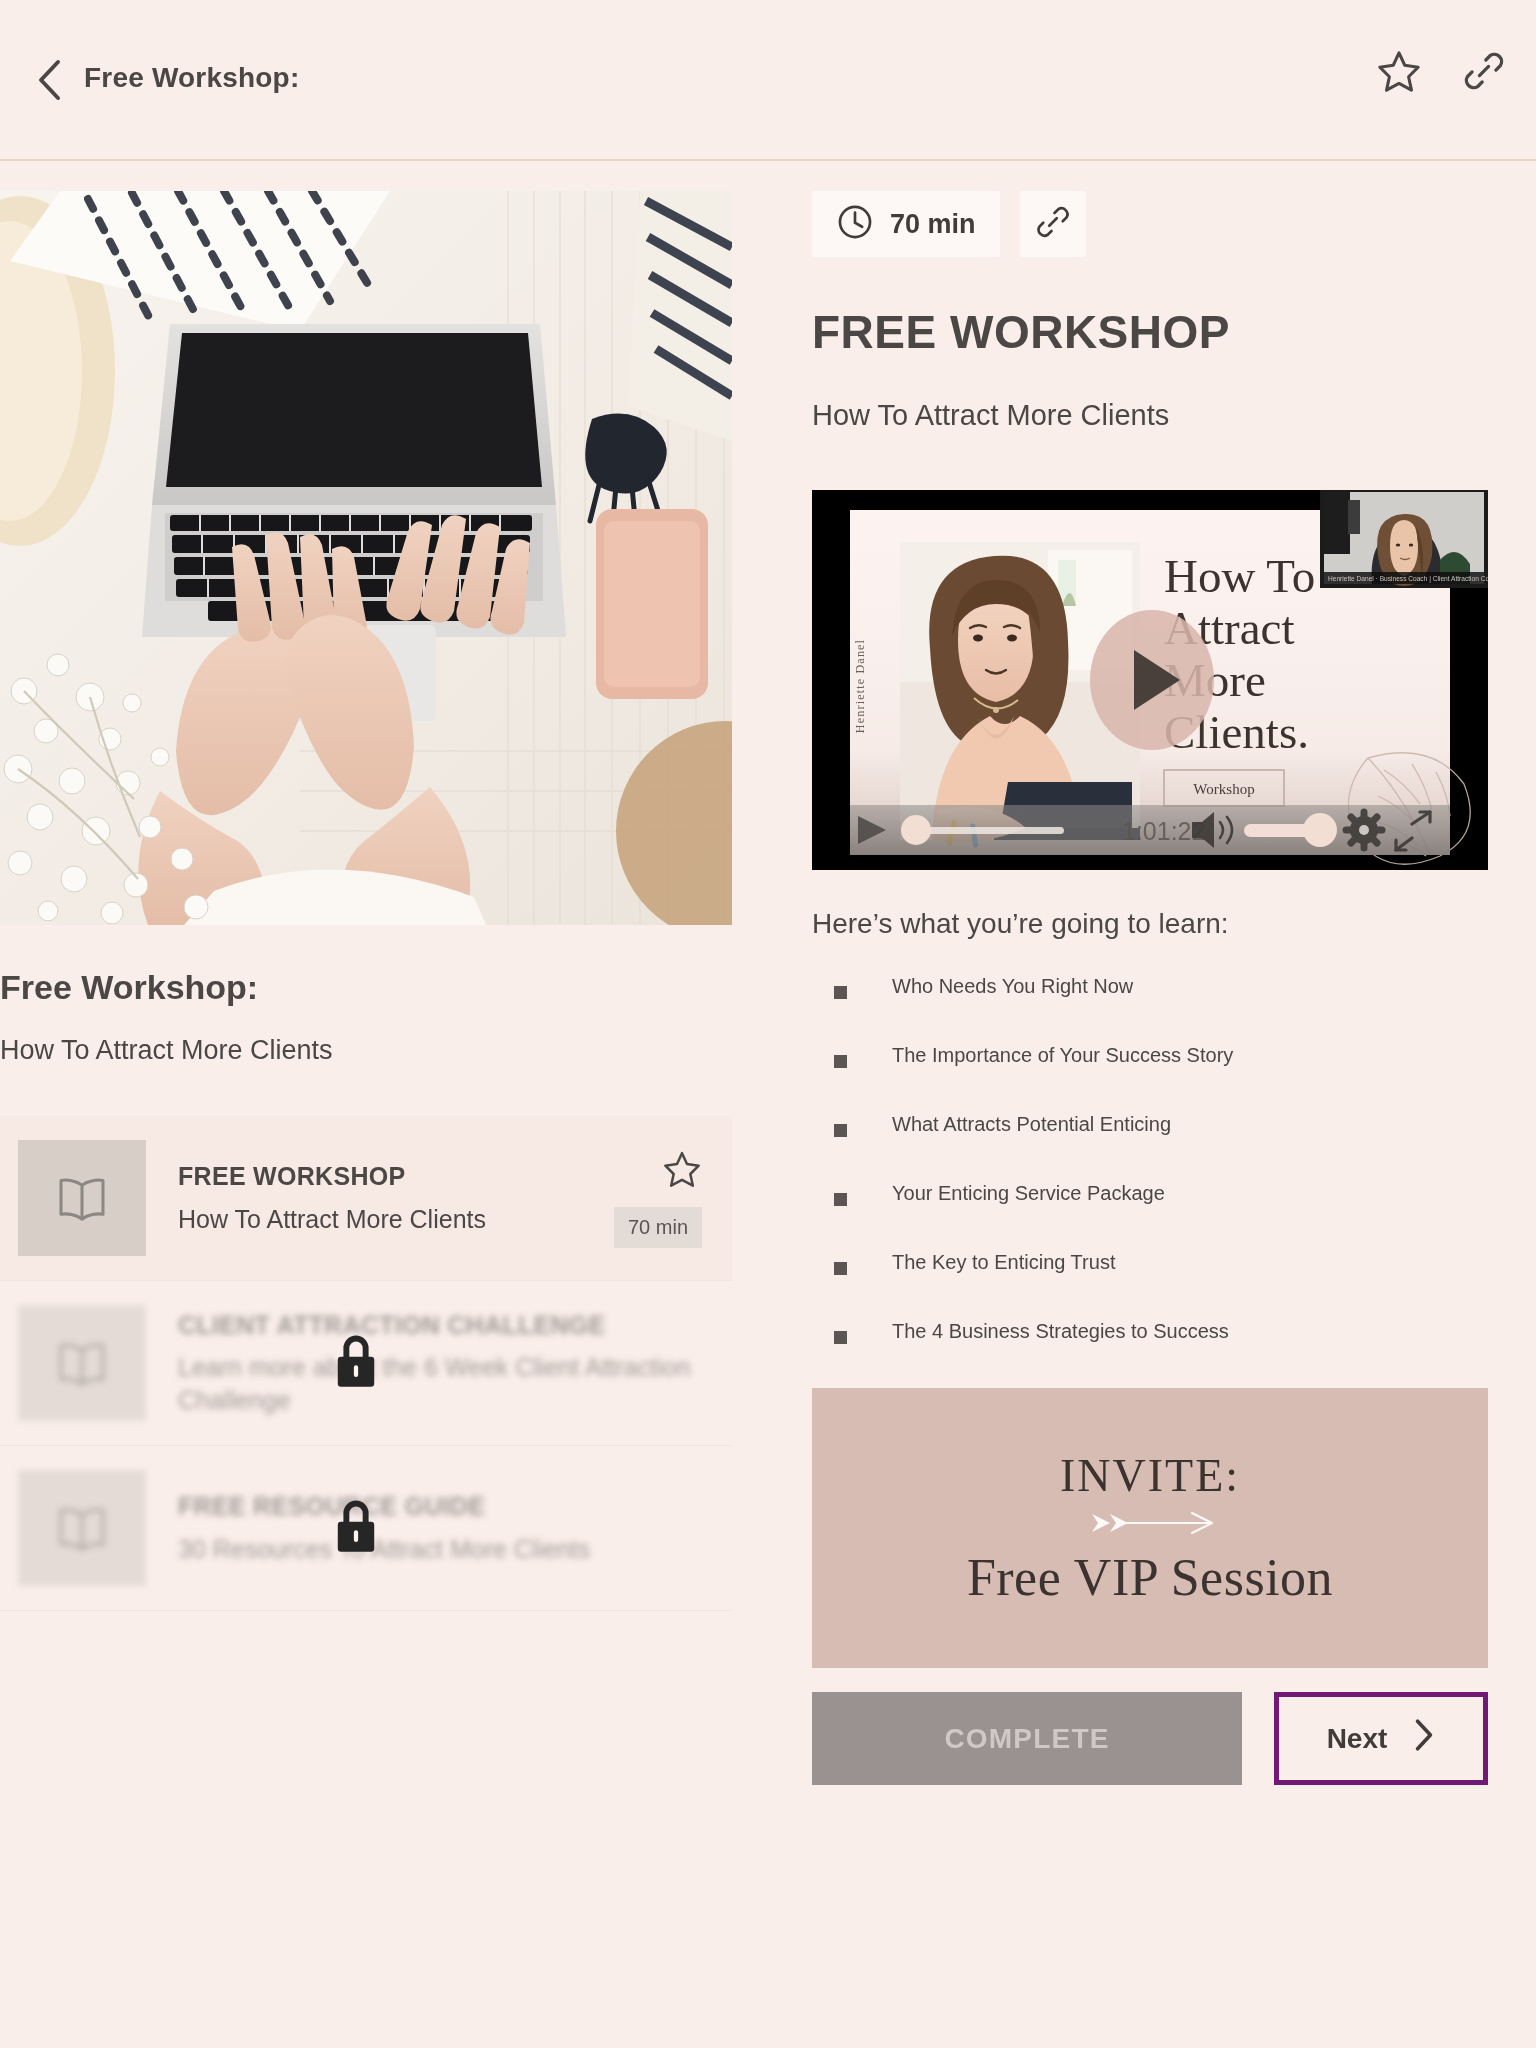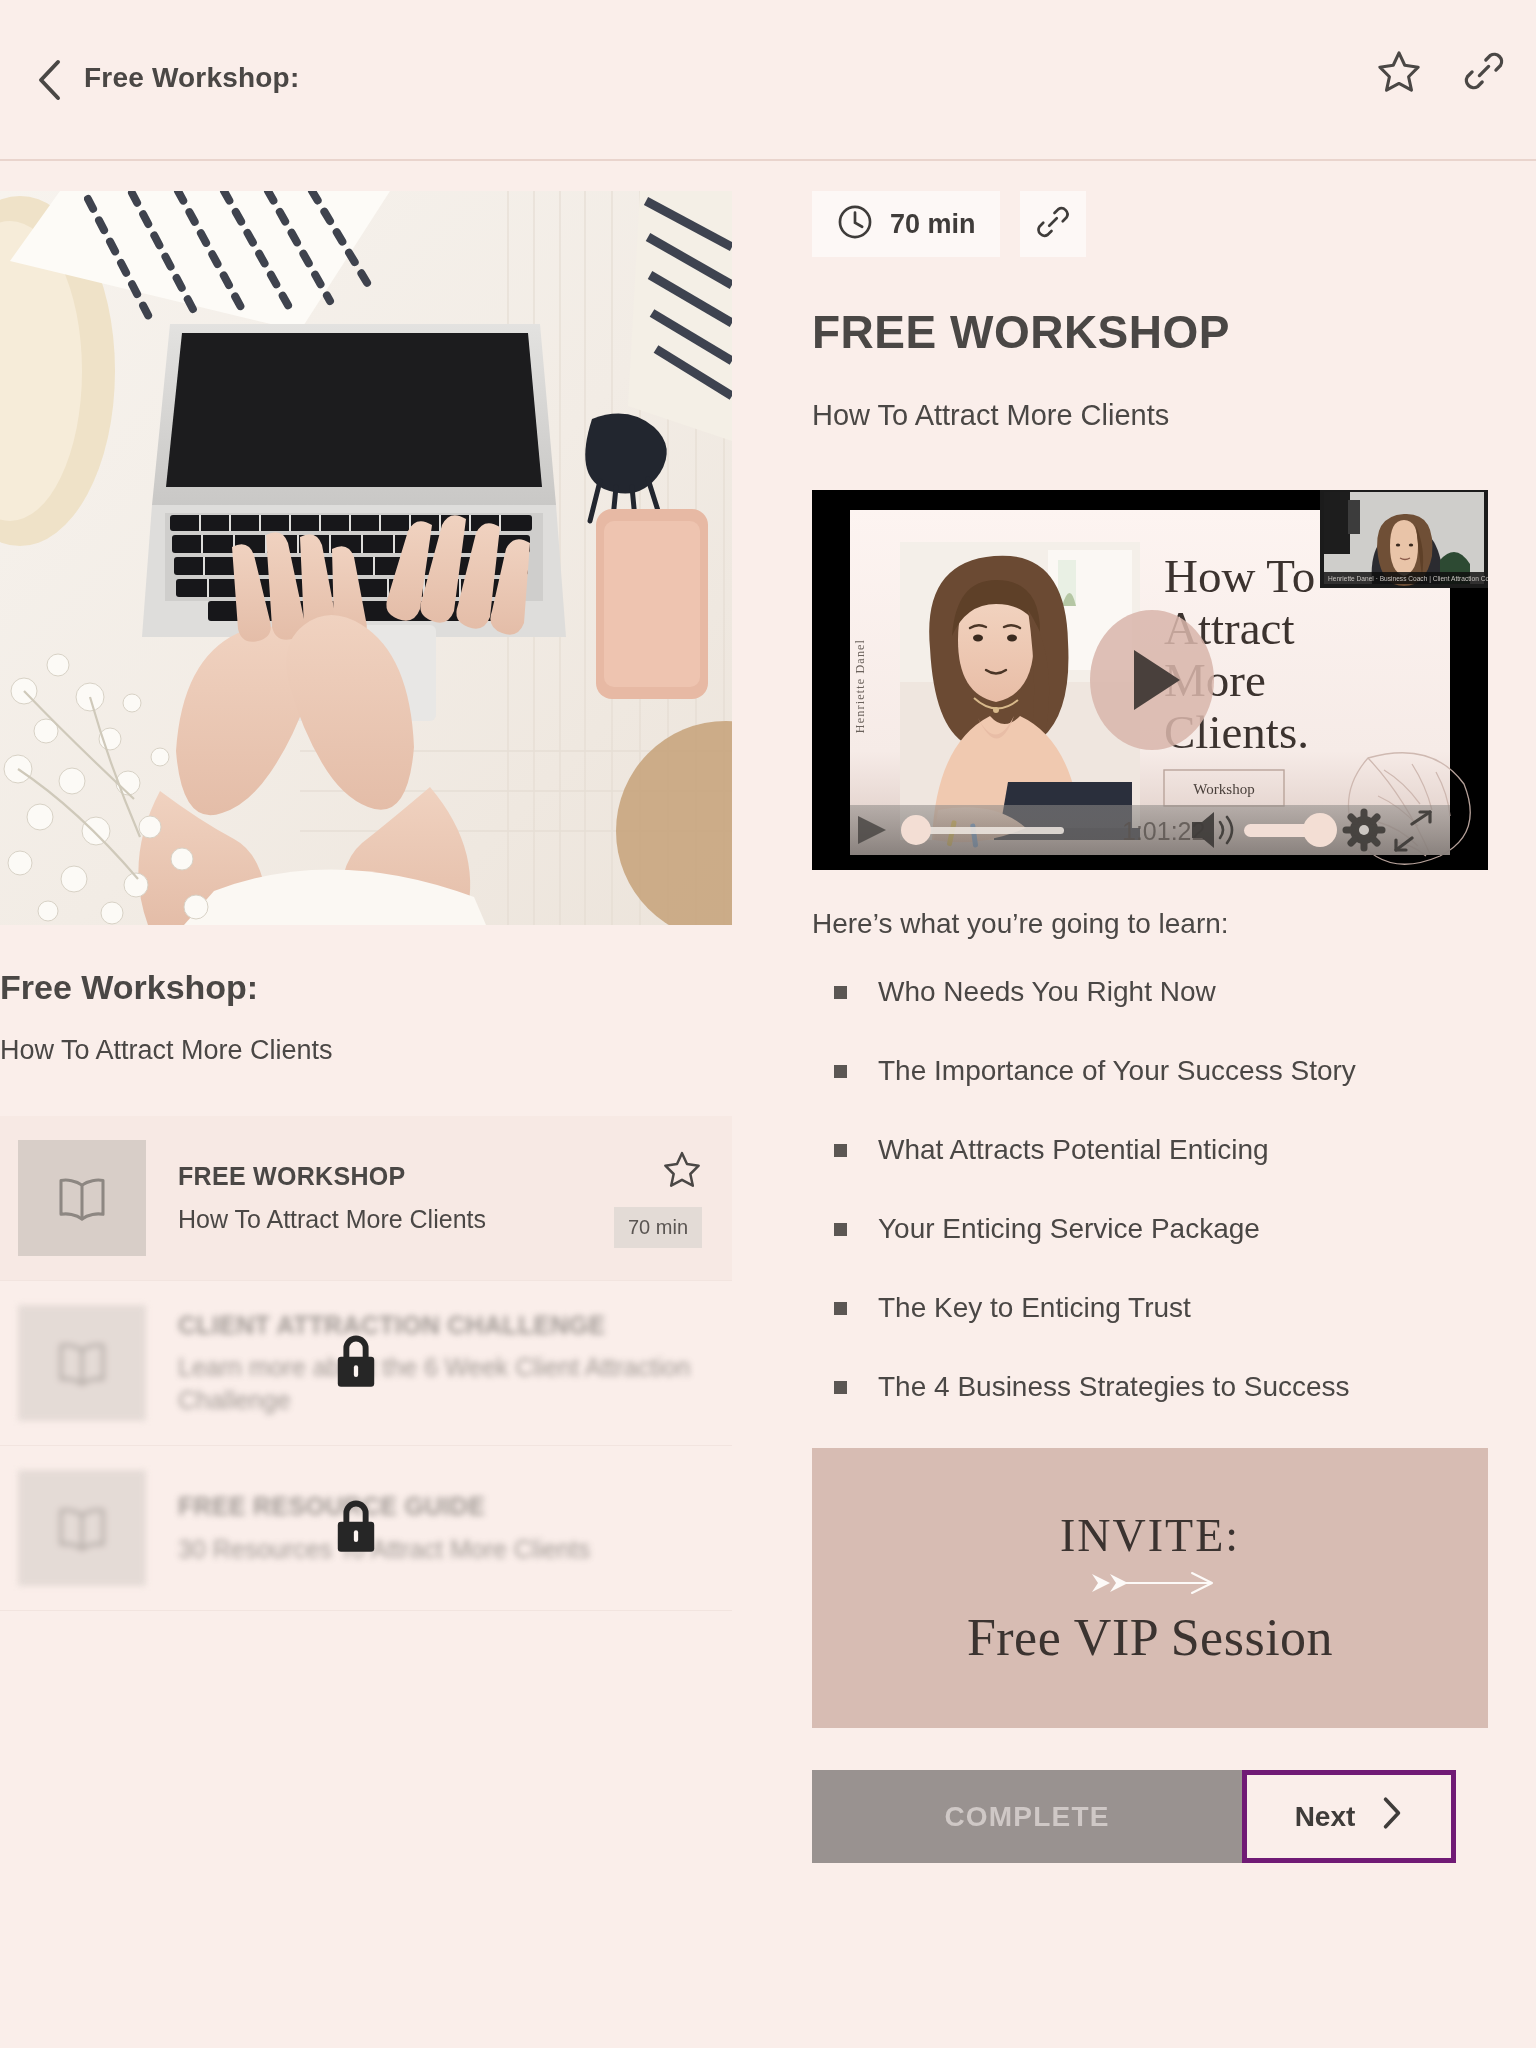--- a/index.html
+++ b/index.html
@@ -108,22 +108,22 @@
   .video {
     position: relative; margin-top: 58px;
     width: 676px; height: 380px; background: #000; overflow: hidden;
   }
   .video svg { display: block; width: 676px; height: 380px; }
 
   
   .learn-intro { margin-top: 38px; font-size: 28px; color: #4a4745; }
   .learn-list { margin-top: 34px; list-style: none; }
   .learn-item {
-    display: flex; align-items: flex-start; gap: 0;
-    margin-bottom: 44px; font-size: 28px; color: #4a4745; margin-top: 19px;
+    display: flex; align-items: flex-start; gap: 14px;
+    margin-bottom: 44px; font-size: 20px; color: #4a4745; margin-top: 19px;
   }
   .learn-bullet {
     flex: 0 0 66px; padding-left: 22px; padding-top: 12px;
   }
   .learn-bullet i { display: block; width: 13px; height: 13px; background: #5b5653; }
   .learn-text { line-height: 1.25; }
 
   
   .invite {
     width: 676px; height: 280px; background: #d7bcb3;
@@ -133,21 +133,21 @@
   .invite-top {
     font-family: "Liberation Serif", serif; font-size: 46px; color: #3b3330;
     letter-spacing: 2px;
   }
   .invite-bottom {
     font-family: "Liberation Serif", serif; font-size: 52px; color: #3b3330;
     letter-spacing: .5px;
   }
 
   
-  .footer { margin-top: 42px; display: flex; align-items: stretch; }
+  .footer { margin-top: 24px; display: flex; align-items: stretch; gap: 32px; }
   .btn-complete {
     width: 430px; height: 93px; background: #999290; color: #cfc8c6;
     font-size: 28px; font-weight: bold; letter-spacing: 1.2px;
     display: flex; align-items: center; justify-content: center; cursor: pointer;
     border: none;
   }
   .btn-next {
     width: 214px; height: 93px; background: #faeeea;
     border: 5px solid #701a75; color: #3f3c3a;
     font-size: 28px; font-weight: bold;

